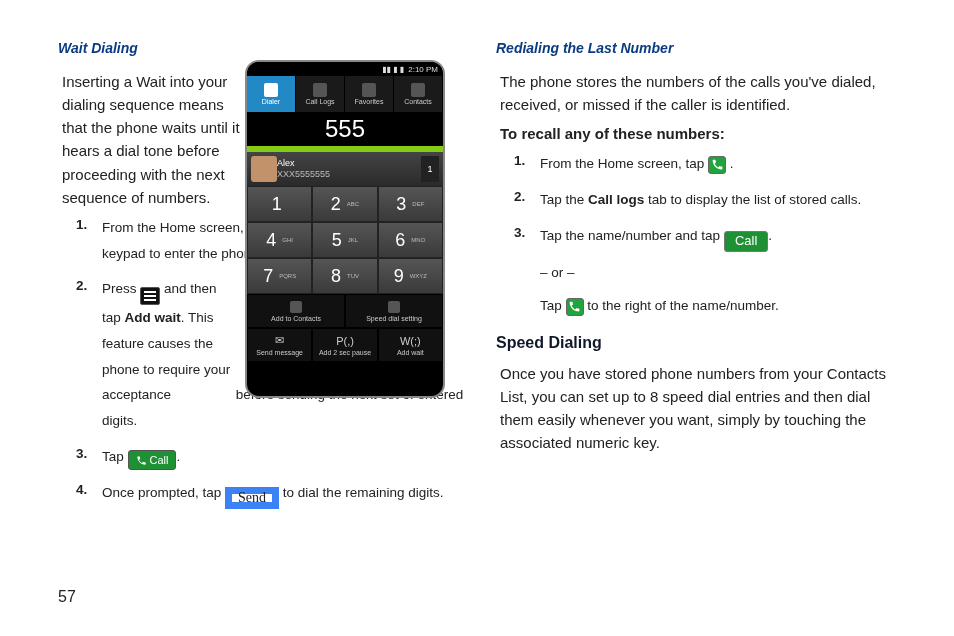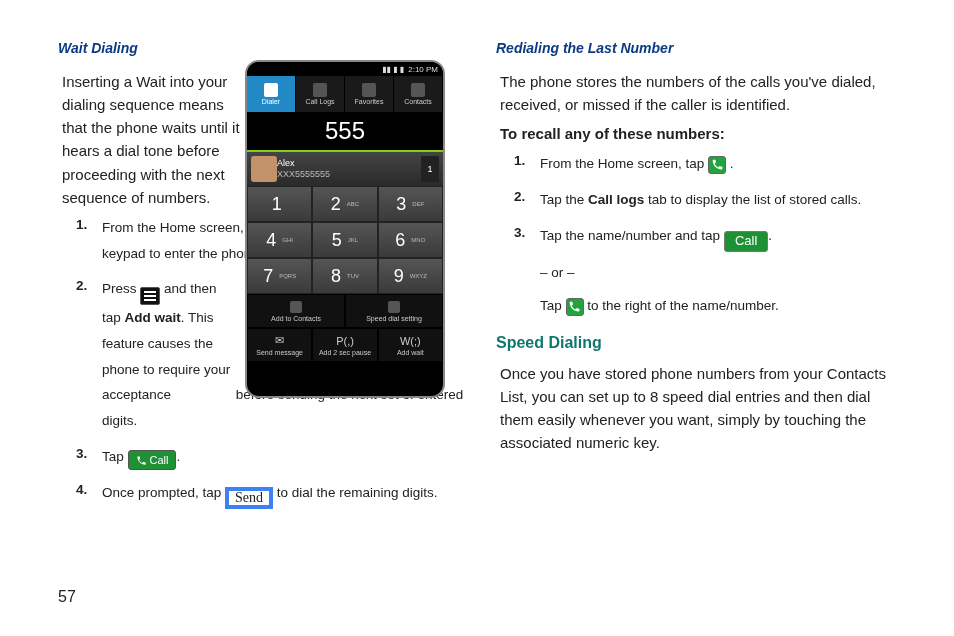--- a/index.html
+++ b/index.html
@@ -23,21 +23,21 @@
     }
     .subhead {
       font-style: italic;
       font-weight: bold;
       color: #0b3b82;
       font-size: 14px;
       margin-bottom: 10px;
     }
     .sec-head {
       font-weight: bold;
-      color: #0f766e;
+      color: #0f172a;
       font-size: 16px;
       margin: 12px 0 6px 0;
     }
     .para {
       font-size: 15px;
       font-family: Arial, Helvetica, sans-serif;
       font-stretch: condensed;
       margin-left: 4px;
       margin-bottom: 6px;
     }
@@ -122,21 +122,21 @@
       font-size: 13px;
     }
     .send-btn {
       display: inline-flex;
       align-items: center;
       justify-content: center;
       vertical-align: -5px;
       height: 22px;
       padding: 0 6px;
       background: #fff;
-      border: 4px solid #3b82f6;
+      border: 7px solid #3b82f6;
       border-radius: 0;
       font-size: 14px;
       font-family: Georgia, serif;
     }
     
     .phone {
       position: absolute;
       left: 245px;
       top: 60px;
       width: 200px;
@@ -175,21 +175,21 @@
     .tab.active { background: #2389c6; color: #fff; }
     .tab-ico { width: 14px; height: 14px; margin-bottom: 1px; }
     .num-display {
       height: 40px;
       background: #000;
       color: #fff;
       font-size: 24px;
       display: flex;
       align-items: center;
       justify-content: center;
-      border-bottom: 2px solid #84cc16;
+      border-bottom: 6px solid #84cc16;
     }
     .contact-row {
       height: 34px;
       background: linear-gradient(#444,#2a2a2a);
       display: flex;
       align-items: center;
       padding: 0 4px;
       color: #fff;
       font-size: 9px;
       gap: 0;

